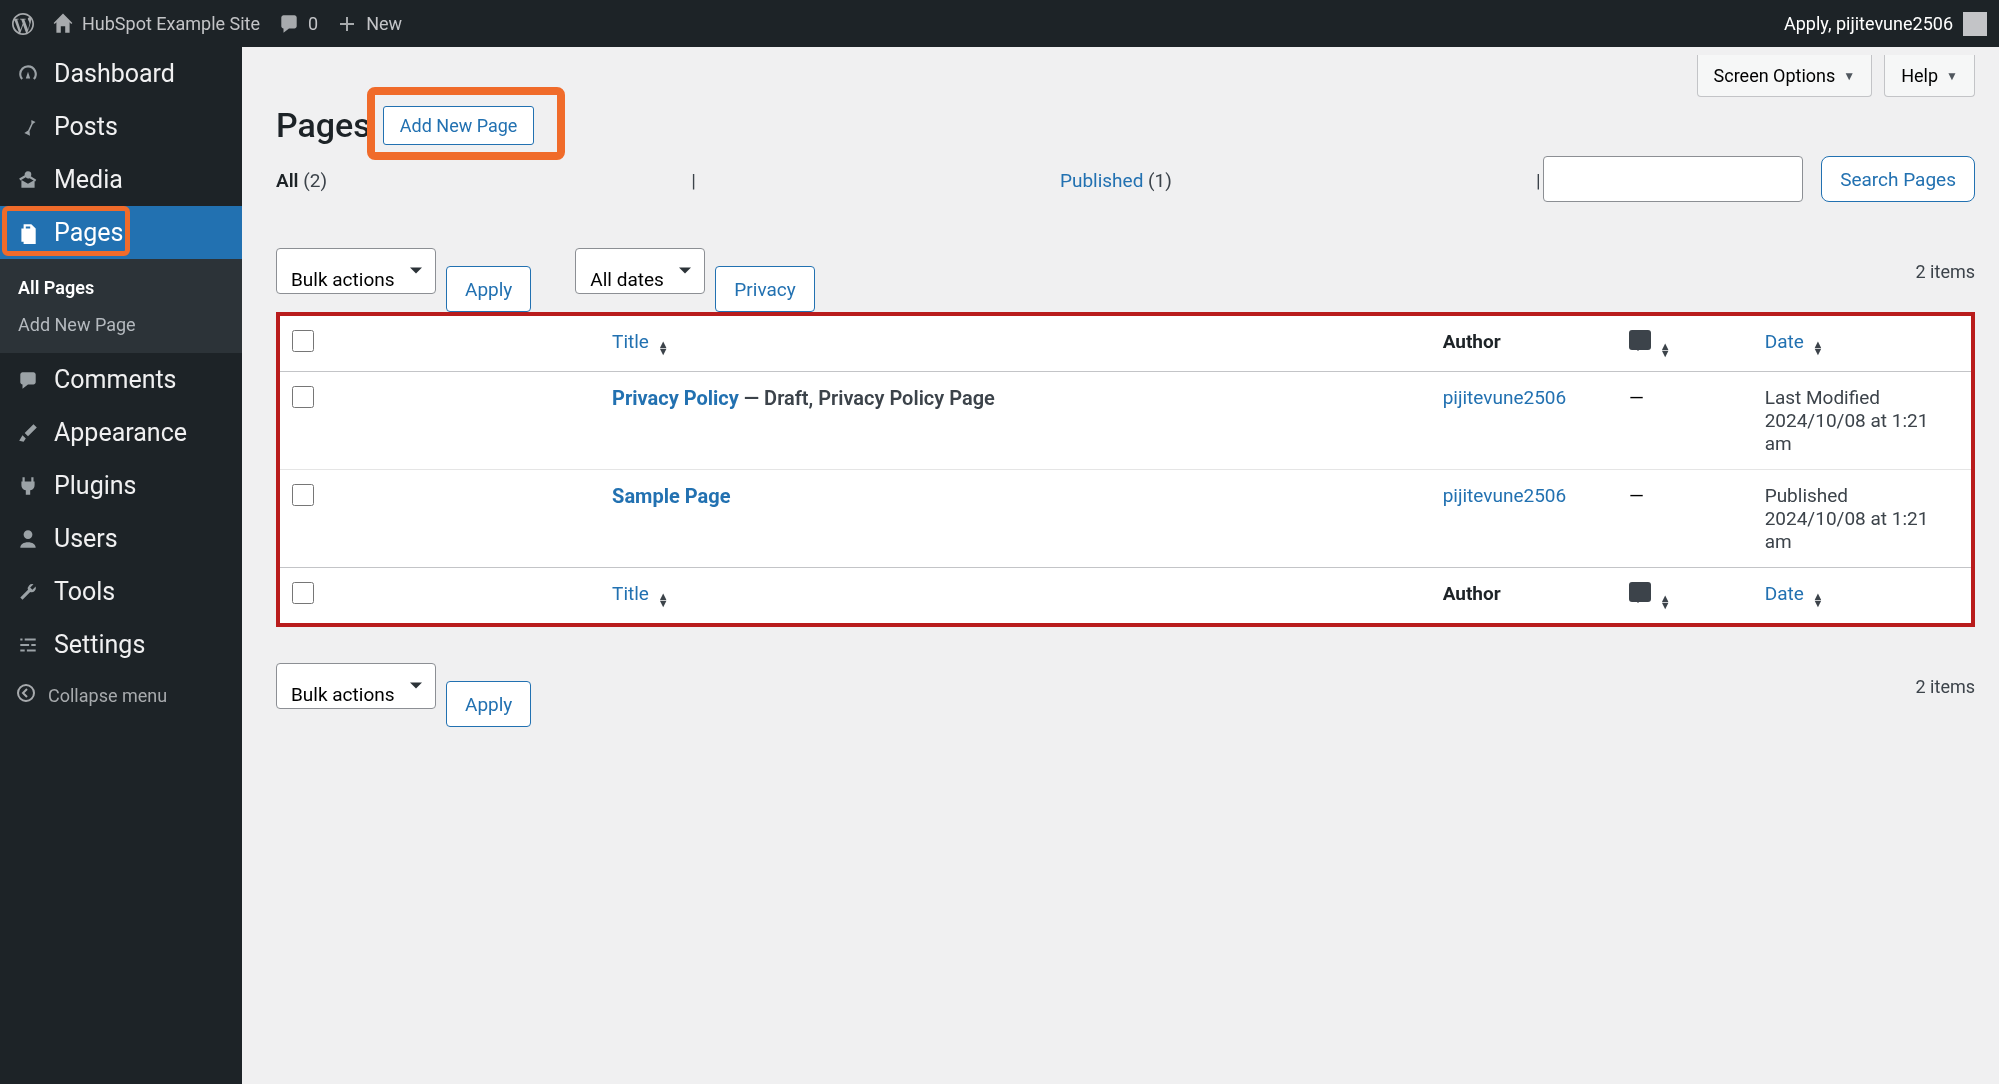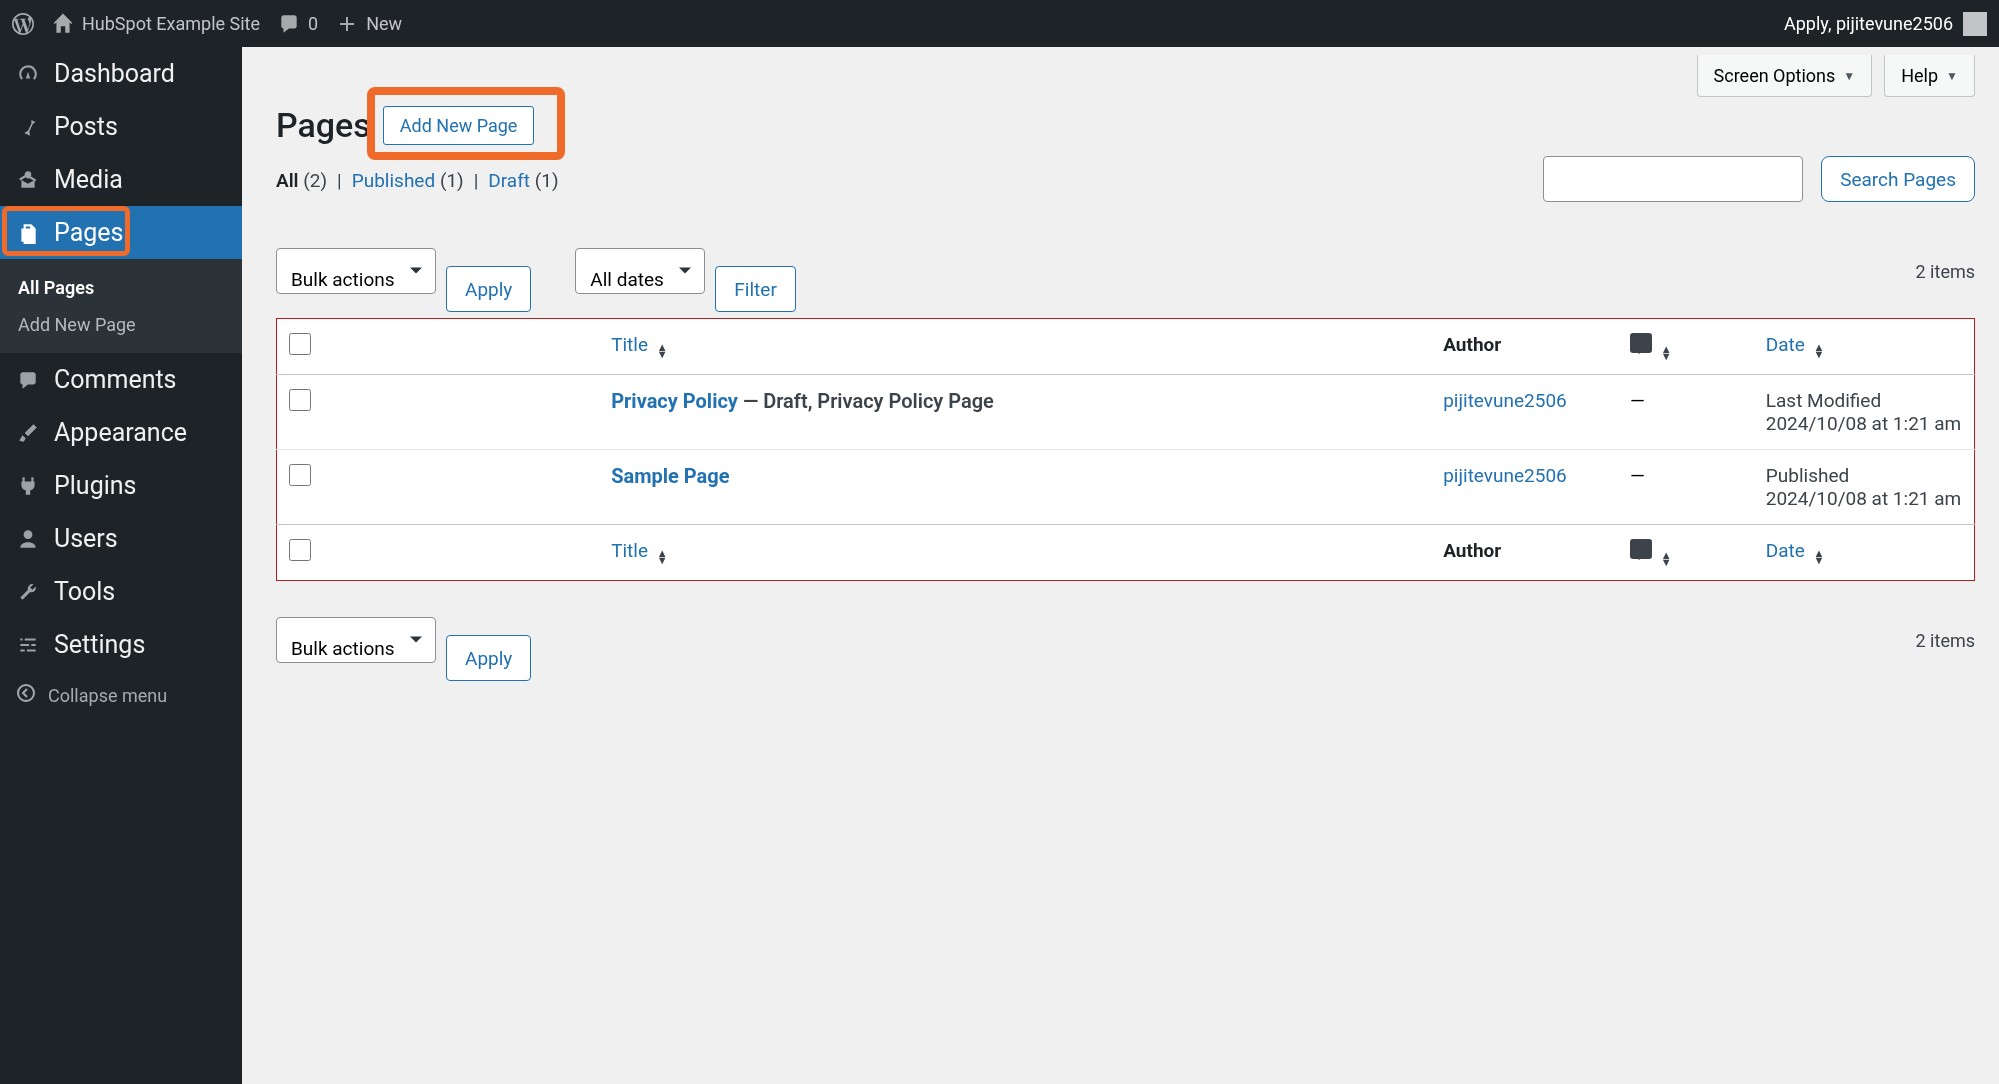--- a/index.html
+++ b/index.html
@@ -32,39 +32,39 @@
 .content { flex: 1; padding: 18px 24px 40px 34px; position: relative; }
 .topright { position: absolute; right: 24px; top: 8px; display: flex; gap: 12px; }
 .tab-btn { background: #f6f7f7; border: 1px solid #c3c4c7; border-top: none; padding: 10px 16px; font-size: 18px; display: flex; align-items: center; gap: 8px; cursor: pointer; border-radius: 0 0 4px 4px; }
 .tab-btn .tri { font-size: 12px; color: #50575e; }
 
 .heading-row { display: flex; align-items: center; gap: 12px; margin-top: 40px; position: relative; }
 h1 { font-size: 34px; font-weight: 500; color: #1d2327; }
 .add-new-btn { border: 1.5px solid #2271b1; color: #2271b1; background: #fff; padding: 8px 16px; font-size: 18px; border-radius: 3px; cursor: pointer; }
 .hl-addnew { position: absolute; left: 91px; top: -18px; width: 198px; height: 73px; border: 8px solid #f06b2a; border-radius: 8px; pointer-events: none; }
 
-.subsubsub { margin-top: 24px; font-size: 19px; display: flex; align-items: center; gap: 10px; }
+.subsubsub { margin-top: 24px; font-size: 19px; display: flex; align-items: center; gap: 10px; justify-content: space-between; }
 .subsubsub a { color: #2271b1; text-decoration: none; cursor: pointer; }
 .subsubsub .count { color: #3c434a; }
 .subsubsub .current-link { color: #1d2327; font-weight: 600; }
 .sep { color: #3c434a; }
 
 .search-row { display: flex; justify-content: flex-end; gap: 18px; margin-top: -36px; }
 .search-input { width: 260px; height: 46px; border: 1px solid #8c8f94; background: #fff; border-radius: 4px; padding: 0 10px; font-size: 17px; }
 .search-btn { border: 1.5px solid #2271b1; color: #2271b1; background: #fff; padding: 0 18px; font-size: 19px; border-radius: 8px; cursor: pointer; height: 46px; }
 
 .tablenav { display: flex; align-items: center; gap: 10px; margin-top: 28px; }
 .select { height: 46px; border: 1px solid #8c8f94; background: #fff; border-radius: 4px; padding: 16px 40px 0 14px; font-size: 19px; appearance: none; position: relative; cursor: pointer; }
 .select-wrap { position: relative; display: inline-block; }
 .select-wrap::after { content: ''; position: absolute; right: 14px; top: 50%; transform: translateY(-30%); border: 6px solid transparent; border-top-color: #2c3338; pointer-events: none; }
 .action-btn { border: 1.5px solid #2271b1; color: #2271b1; background: #fff; padding: 0 18px; font-size: 19px; border-radius: 4px; cursor: pointer; height: 46px; margin-top: 36px; }
 .items-count { margin-left: auto; font-size: 18px; color: #3c434a; }
 
 
-.wp-table { width: 100%; margin-top: 6px; border: 1px solid #b91c1c; border-radius: 4px; background: #fff; border-collapse: collapse; }
+.wp-table { width: 100%; margin-top: 0; border: 4px solid #b91c1c; border-radius: 4px; background: #fff; border-collapse: collapse; }
 .wp-table th, .wp-table td { text-align: left; padding: 14px 12px; font-size: 19px; vertical-align: top; }
 .wp-table thead th, .wp-table tfoot th { font-weight: 400; color: #2271b1; border-bottom: 1px solid #c3c4c7; }
 .wp-table tfoot th { border-bottom: none; border-top: 1px solid #c3c4c7; }
 .wp-table th.manage { color: #1d2327; font-weight: 700; }
 .sort-ind { display: inline-flex; flex-direction: column; margin-left: 4px; line-height: 7px; font-size: 11px; color: #3c434a; }
 .wp-table tbody tr { border-bottom: 1px solid #e5e5e5; }
 .wp-table tbody tr:last-child { border-bottom: none; }
 .cb-col { width: 48px; text-align:center; }
 .cb-col input { width: 22px; height: 22px; cursor: pointer; }
 .title-link { color: #2271b1; font-weight: 700; text-decoration: none; cursor: pointer; font-size: 20px; }
@@ -251,21 +251,21 @@
     <div class="search-row">
       <input type="text" class="search-input" style="">
       <button class="search-btn">Search Pages</button>
     </div>
 
     <div class="tablenav">
       <span class="select-wrap"><select class="select"><option>Bulk actions</option></select></span>
       <button class="action-btn">Apply</button>
       <span style="width:24px;"></span>
       <span class="select-wrap"><select class="select"><option>All dates</option></select></span>
-      <button class="action-btn">Filter</button>
+      <button class="action-btn">Privacy</button>
       <span class="items-count">2 items</span>
     </div>
 
     <table class="wp-table">
       <thead>
         <tr>
           <th class="cb-col"><input type="checkbox" style=""></th>
           <th class="col-title"><span>Title</span> <span class="sort-ind">
                 <span>▲</span>
                 <span>▼</span>

